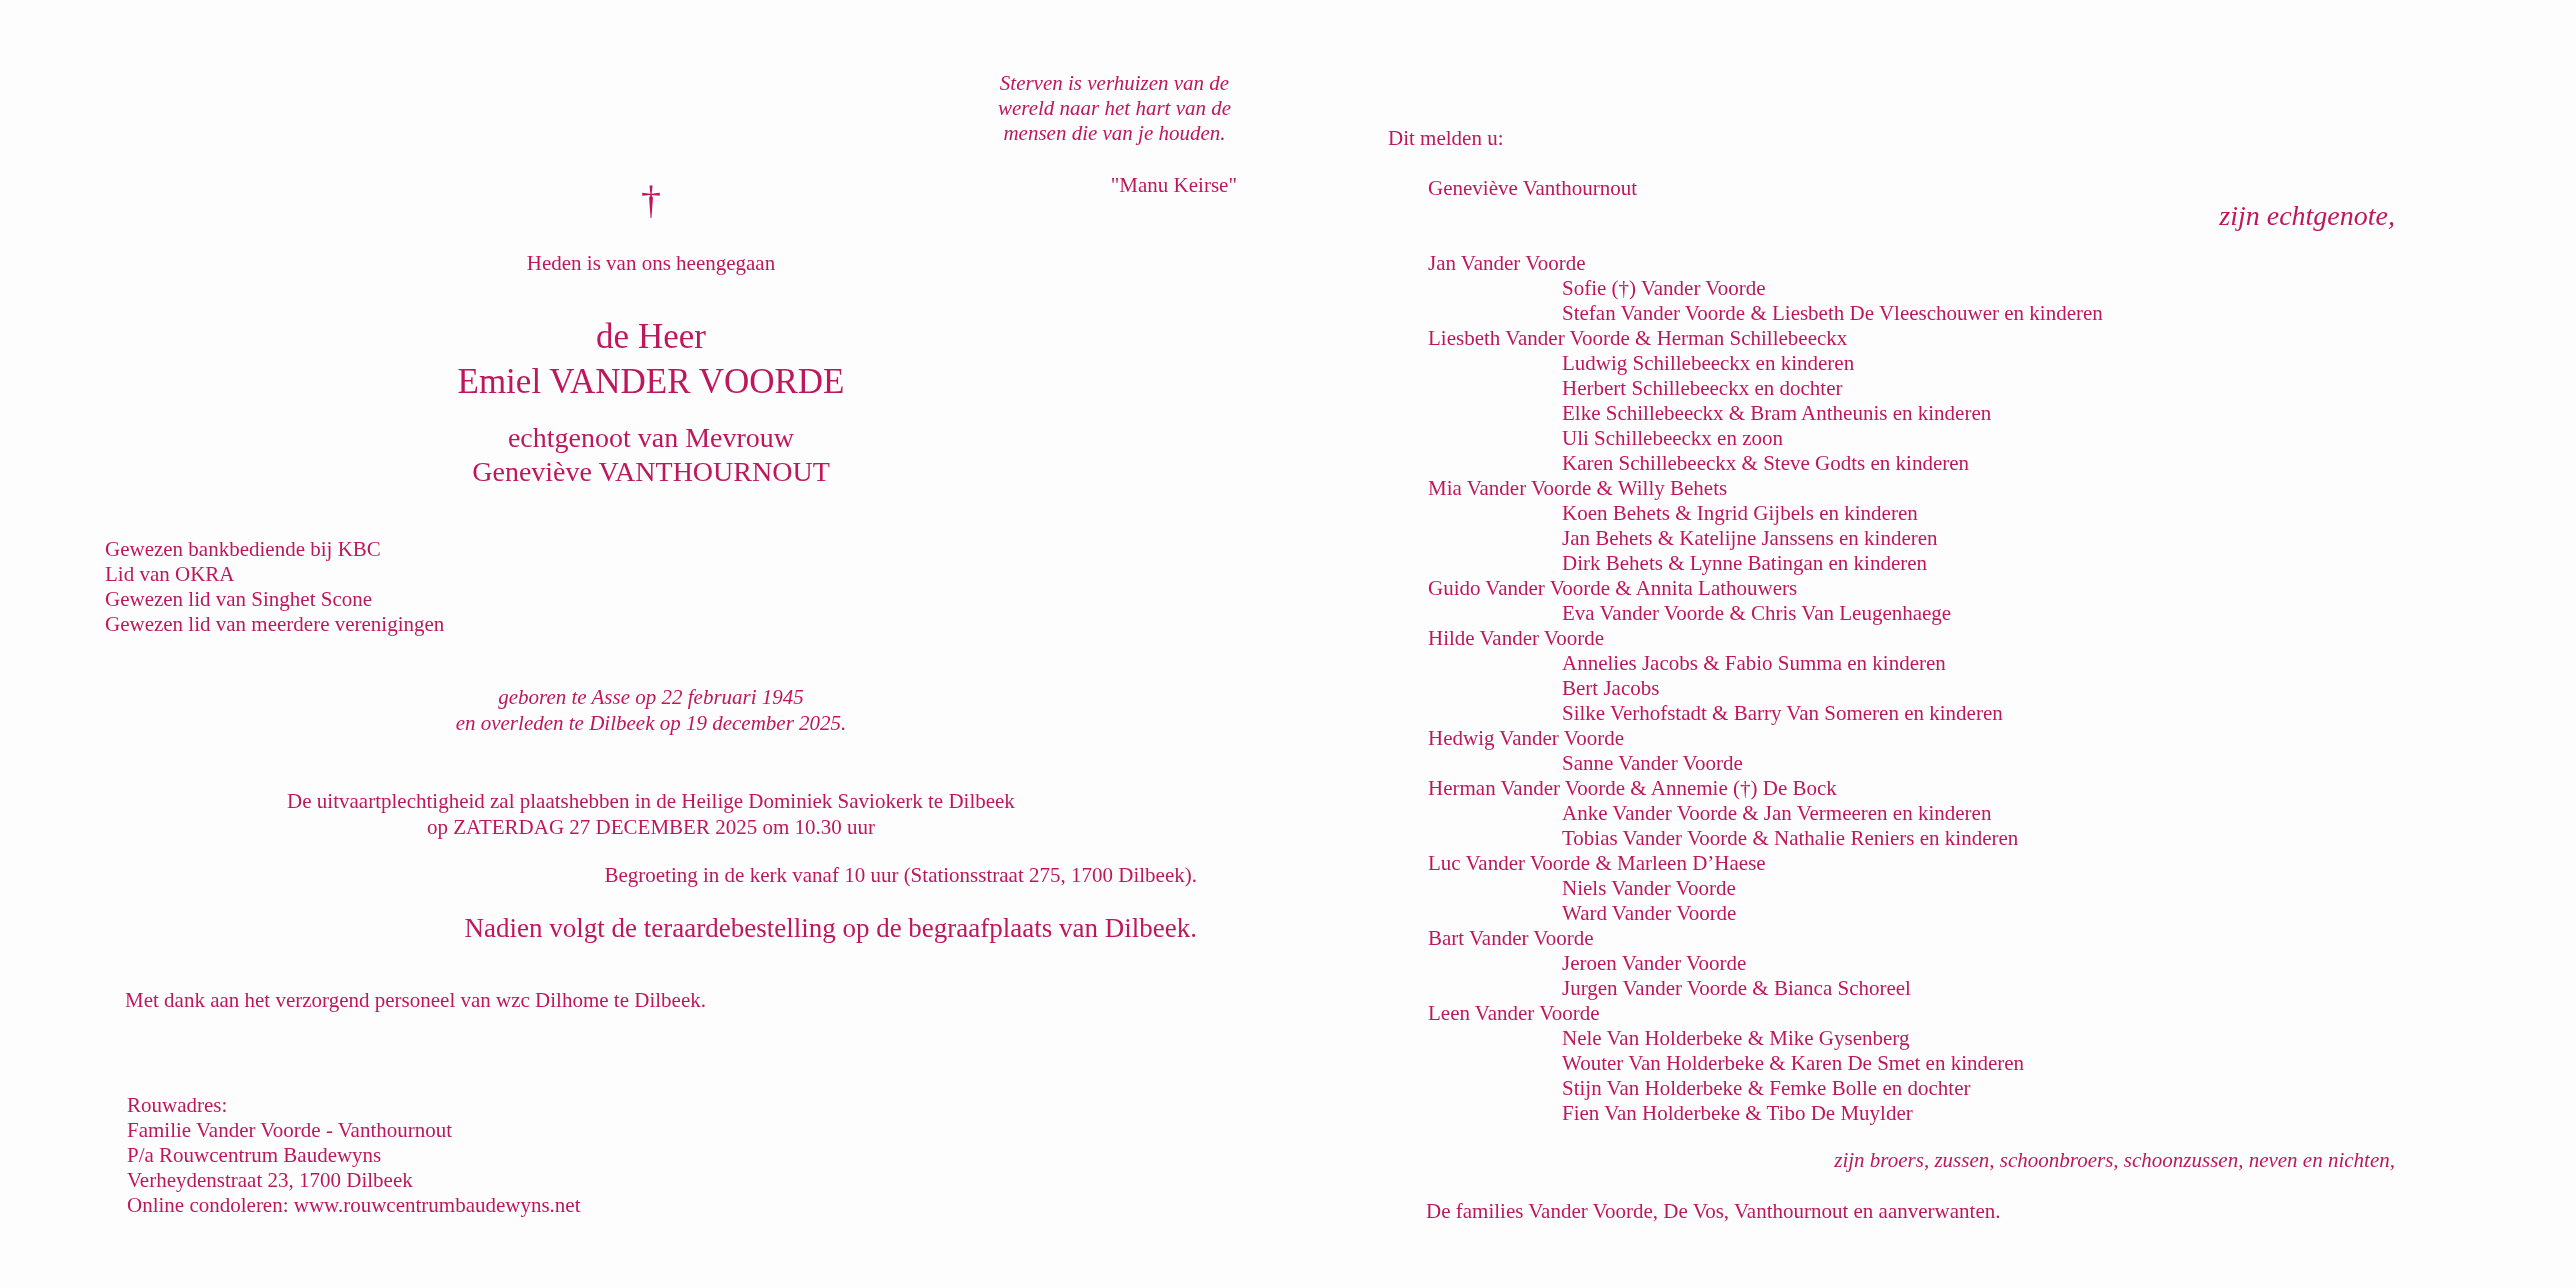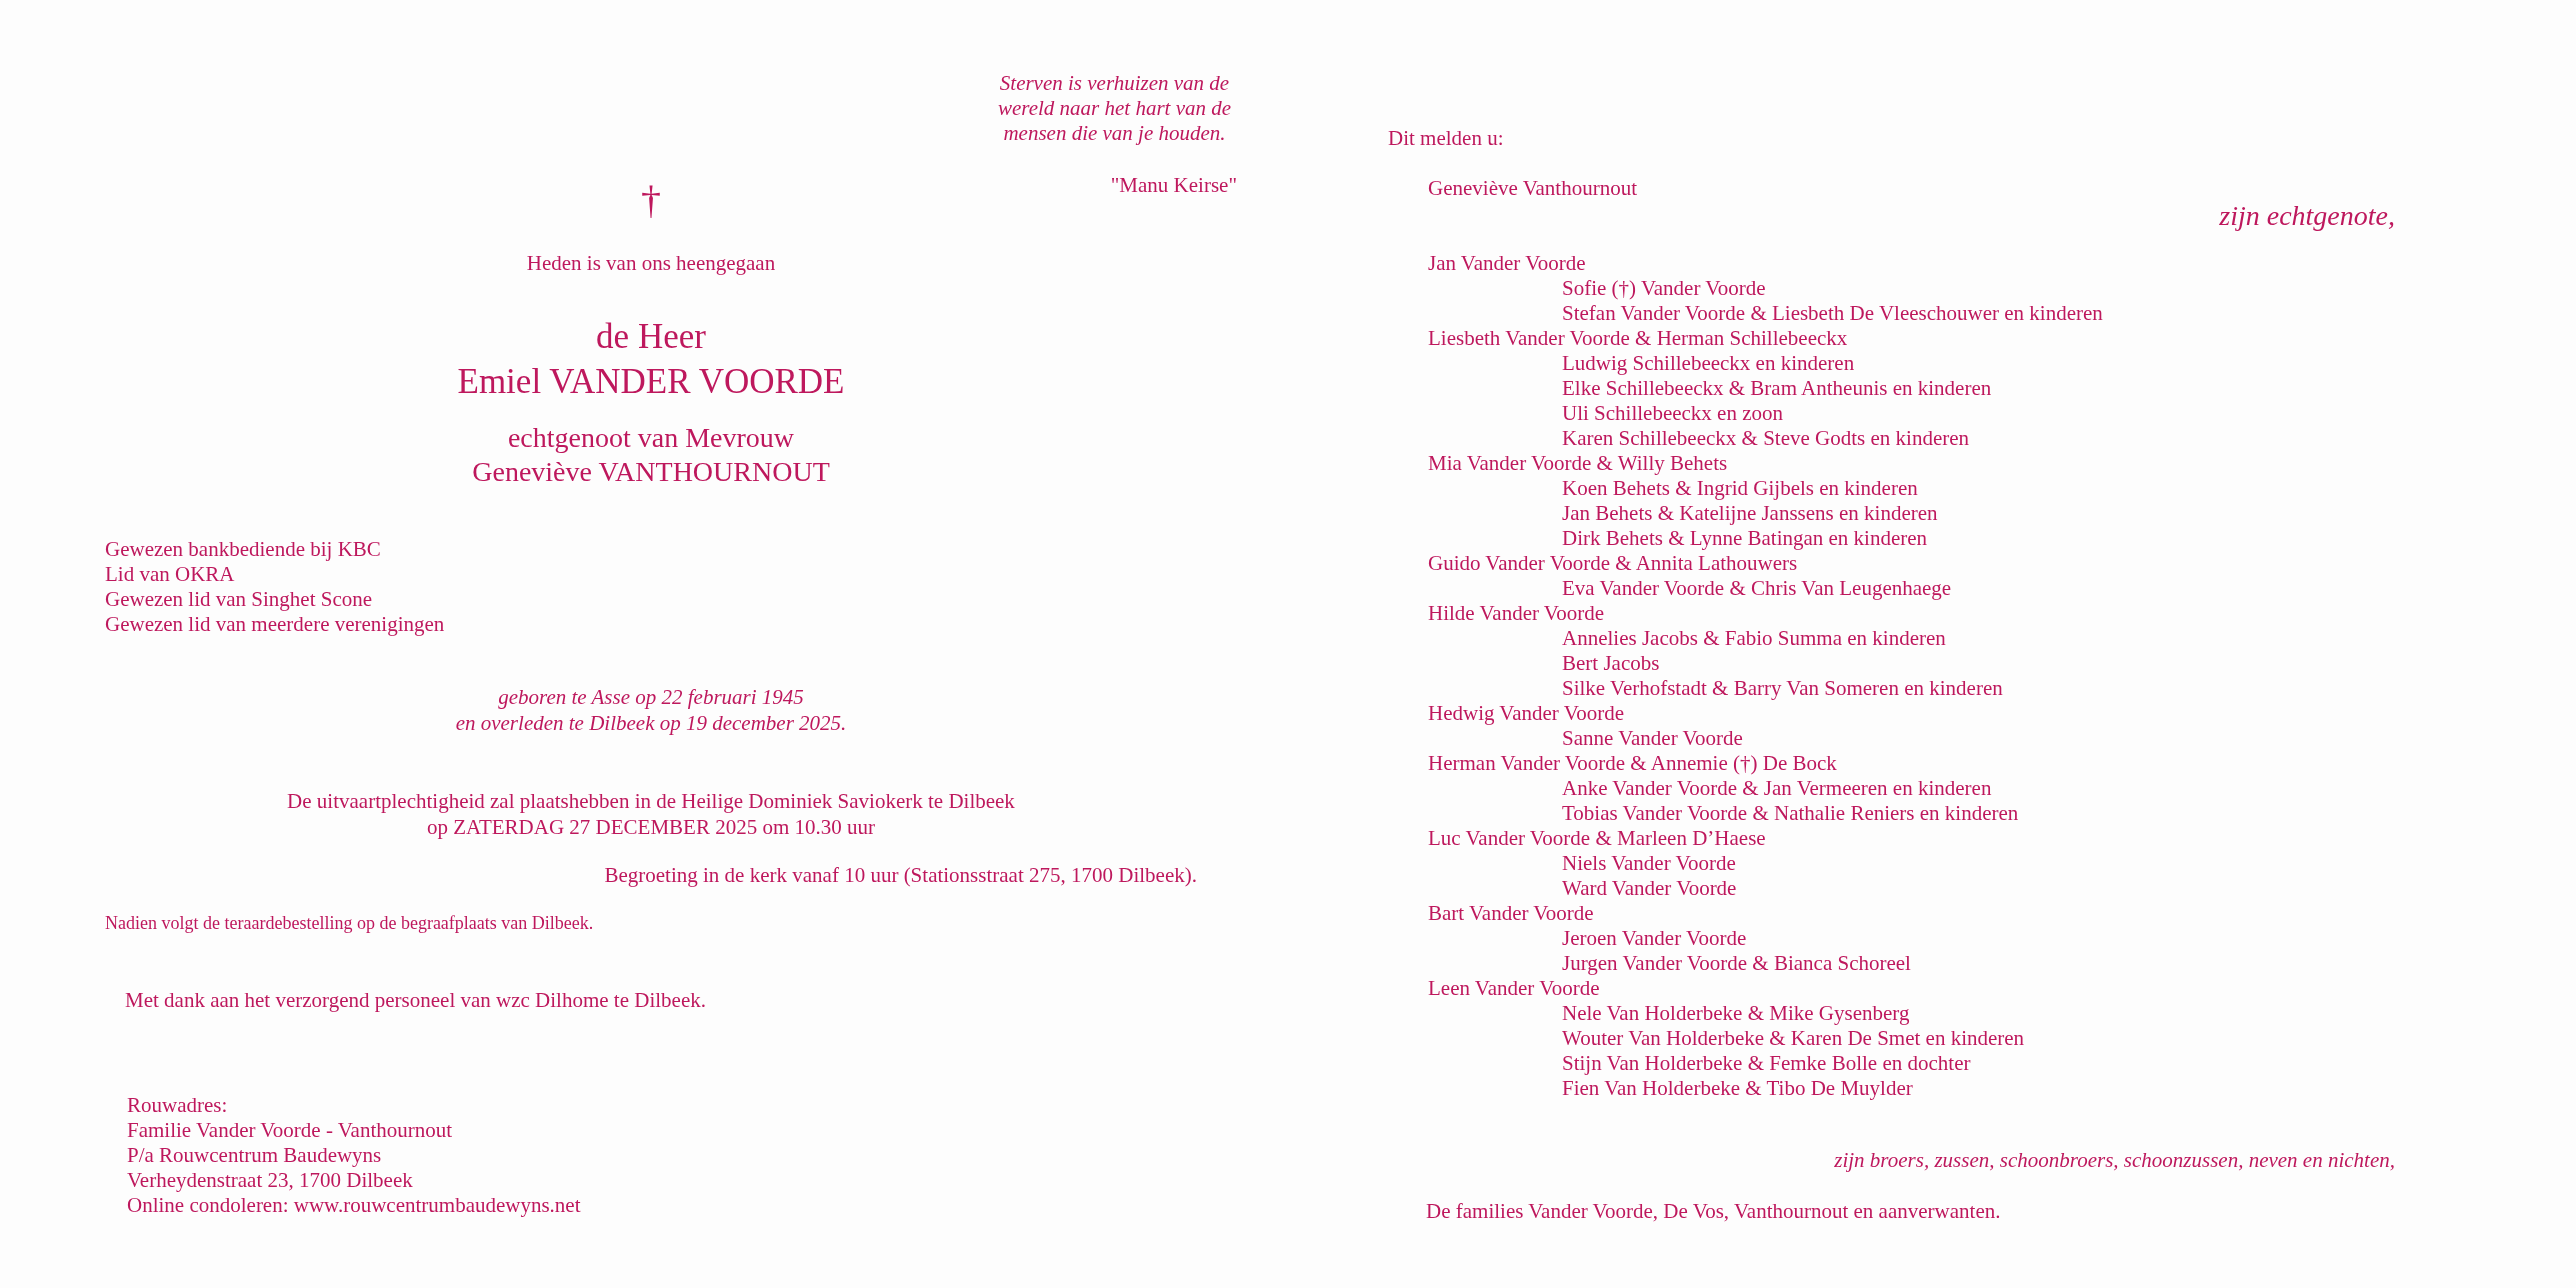--- a/index.html
+++ b/index.html
@@ -102,22 +102,22 @@
     top: 863px;
     width: 1092px;
     text-align: right;
     font-size: 21px;
   }
   .burial {
     position: absolute;
     left: 105px;
     top: 913px;
     width: 1092px;
-    text-align: left;
-    font-size: 18px;
+    text-align: right;
+    font-size: 27px;
   }
   .thanks {
     position: absolute;
     left: 125px;
     top: 988px;
     font-size: 21px;
   }
   .mourning-address {
     position: absolute;
     left: 127px;
@@ -243,20 +243,21 @@
     <div class="widow-name">Geneviève Vanthournout</div>
 
     <div class="widow-role">zijn echtgenote,</div>
 
     <div class="family-list">
         <div class="family-line">Jan Vander Voorde</div>
         <div class="family-line indented">Sofie (†) Vander Voorde</div>
         <div class="family-line indented">Stefan Vander Voorde &amp; Liesbeth De Vleeschouwer en kinderen</div>
         <div class="family-line">Liesbeth Vander Voorde &amp; Herman Schillebeeckx</div>
         <div class="family-line indented">Ludwig Schillebeeckx en kinderen</div>
+        <div class="family-line indented">Herbert Schillebeeckx en dochter</div>
         <div class="family-line indented">Elke Schillebeeckx &amp; Bram Antheunis en kinderen</div>
         <div class="family-line indented">Uli Schillebeeckx en zoon</div>
         <div class="family-line indented">Karen Schillebeeckx &amp; Steve Godts en kinderen</div>
         <div class="family-line">Mia Vander Voorde &amp; Willy Behets</div>
         <div class="family-line indented">Koen Behets &amp; Ingrid Gijbels en kinderen</div>
         <div class="family-line indented">Jan Behets &amp; Katelijne Janssens en kinderen</div>
         <div class="family-line indented">Dirk Behets &amp; Lynne Batingan en kinderen</div>
         <div class="family-line">Guido Vander Voorde &amp; Annita Lathouwers</div>
         <div class="family-line indented">Eva Vander Voorde &amp; Chris Van Leugenhaege</div>
         <div class="family-line">Hilde Vander Voorde</div>

